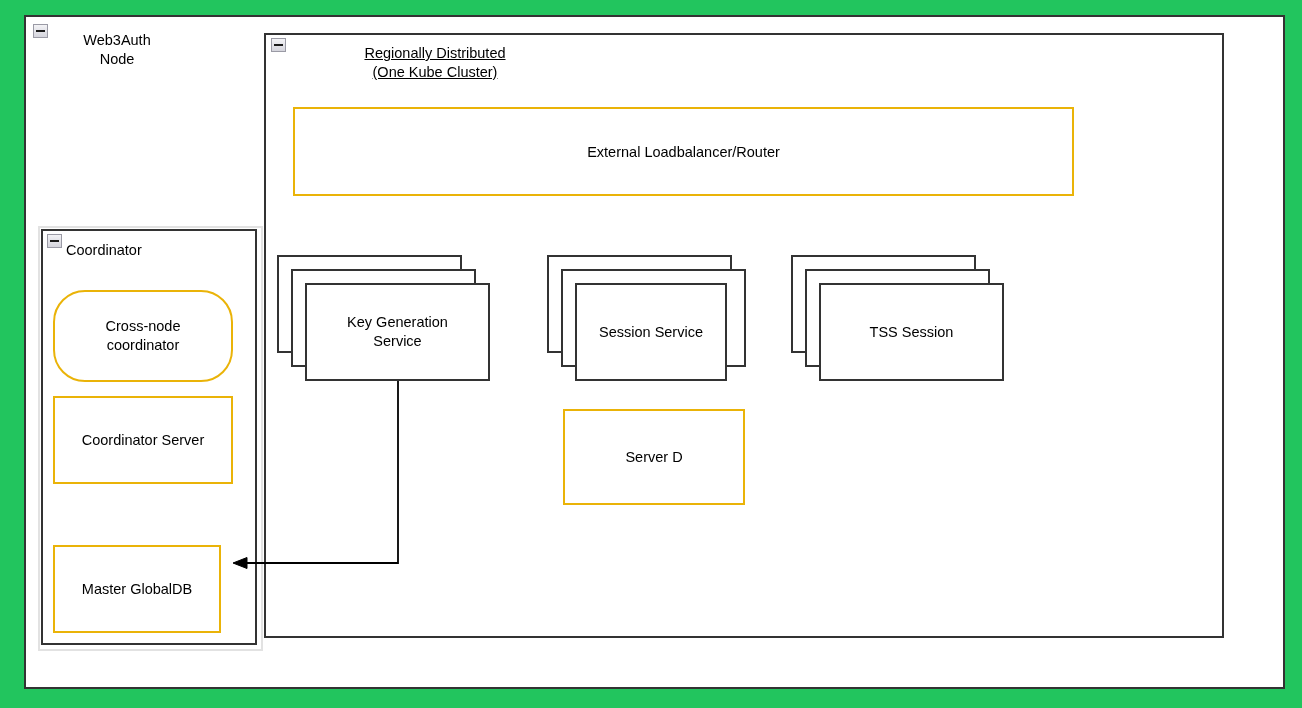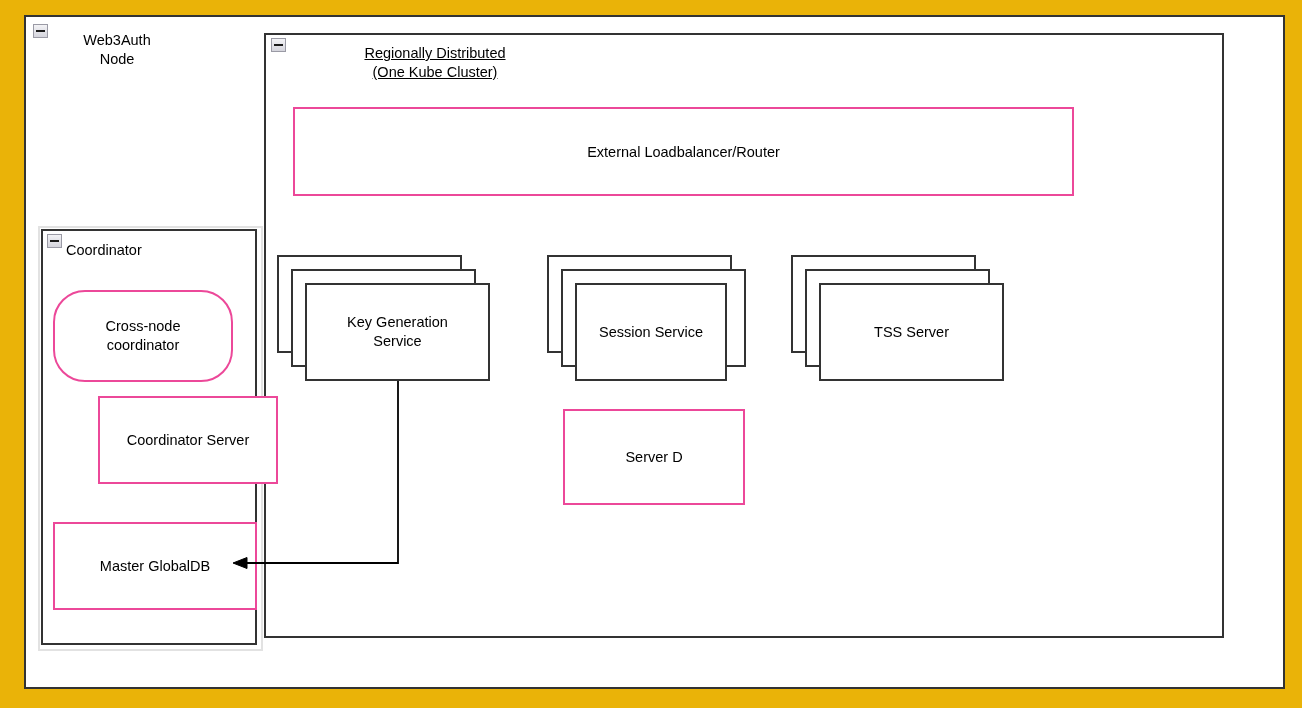--- a/index.html
+++ b/index.html
@@ -8,30 +8,30 @@
     background: #ffffff;
   }
   body {
     font-family: "Liberation Sans", sans-serif;
     -webkit-font-smoothing: antialiased;
   }
   #canvas {
     position: relative;
     width: 1302px;
     height: 708px;
-    background: #eab308;
+    background: #22c55e;
     overflow: hidden;
   }
 
   
   .box {
     position: absolute;
     box-sizing: border-box;
     background: #ffffff;
-    border: 2px solid #ec4899;
+    border: 2px solid #eab308;
   }
   .container-box {
     position: absolute;
     box-sizing: border-box;
     background: #ffffff;
     border: 2px solid #333333;
   }
   .shadow-frame {
     position: absolute;
     box-sizing: border-box;
@@ -144,21 +144,21 @@
     <div class="layer l2" style="width:185px; height:98px;"></div>
     <div class="layer l3" style="width:152px; height:98px;">
       <div class="box-label">Session Service</div>
     </div>
   </div>
 
   <div class="stack" style="left:791px; top:255px; width:213px; height:126px;">
     <div class="layer l1" style="width:185px; height:98px;"></div>
     <div class="layer l2" style="width:185px; height:98px;"></div>
     <div class="layer l3" style="width:185px; height:98px;">
-      <div class="box-label">TSS Server</div>
+      <div class="box-label">TSS Session</div>
     </div>
   </div>
 
   <div class="box" style="left:563px; top:409px; width:182px; height:96px;">
     <div class="box-label">Server D</div>
   </div>
 
 
   <div class="shadow-frame" style="left:38px; top:226px; width:225px; height:425px;"></div>
 
@@ -166,25 +166,25 @@
 
   <div class="collapse-icon" style="left:47px; top:234px;"></div>
 
   <div class="group-label" style="left:66px; top:241px; width:140px; text-align:left;">Coordinator</div>
 
   <div class="box" style="left:53px; top:290px; width:180px; height:92px;border-radius:32px;">
     <div class="box-label">Cross-node
 coordinator</div>
   </div>
 
-  <div class="box" style="left:53px; top:396px; width:180px; height:88px;margin-left:45px;">
+  <div class="box" style="left:53px; top:396px; width:180px; height:88px;">
     <div class="box-label">Coordinator Server</div>
   </div>
 
-  <div class="box" style="left:53px; top:522px; width:204px; height:88px;">
+  <div class="box" style="left:53px; top:545px; width:168px; height:88px;">
     <div class="box-label">Master GlobalDB</div>
   </div>
 
   <svg class="connector" viewBox="0 0 1302 708" width="1302" height="708">
     <g>
       <path d="M 398 381 L 398 563 L 240 563" fill="none" stroke="#000000" stroke-width="1.8"></path>
       <path d="M 233 563 L 247 557.5 L 247 568.5 Z" fill="#000000" stroke="#000000" stroke-width="1"></path>
     </g>
   </svg>
 

